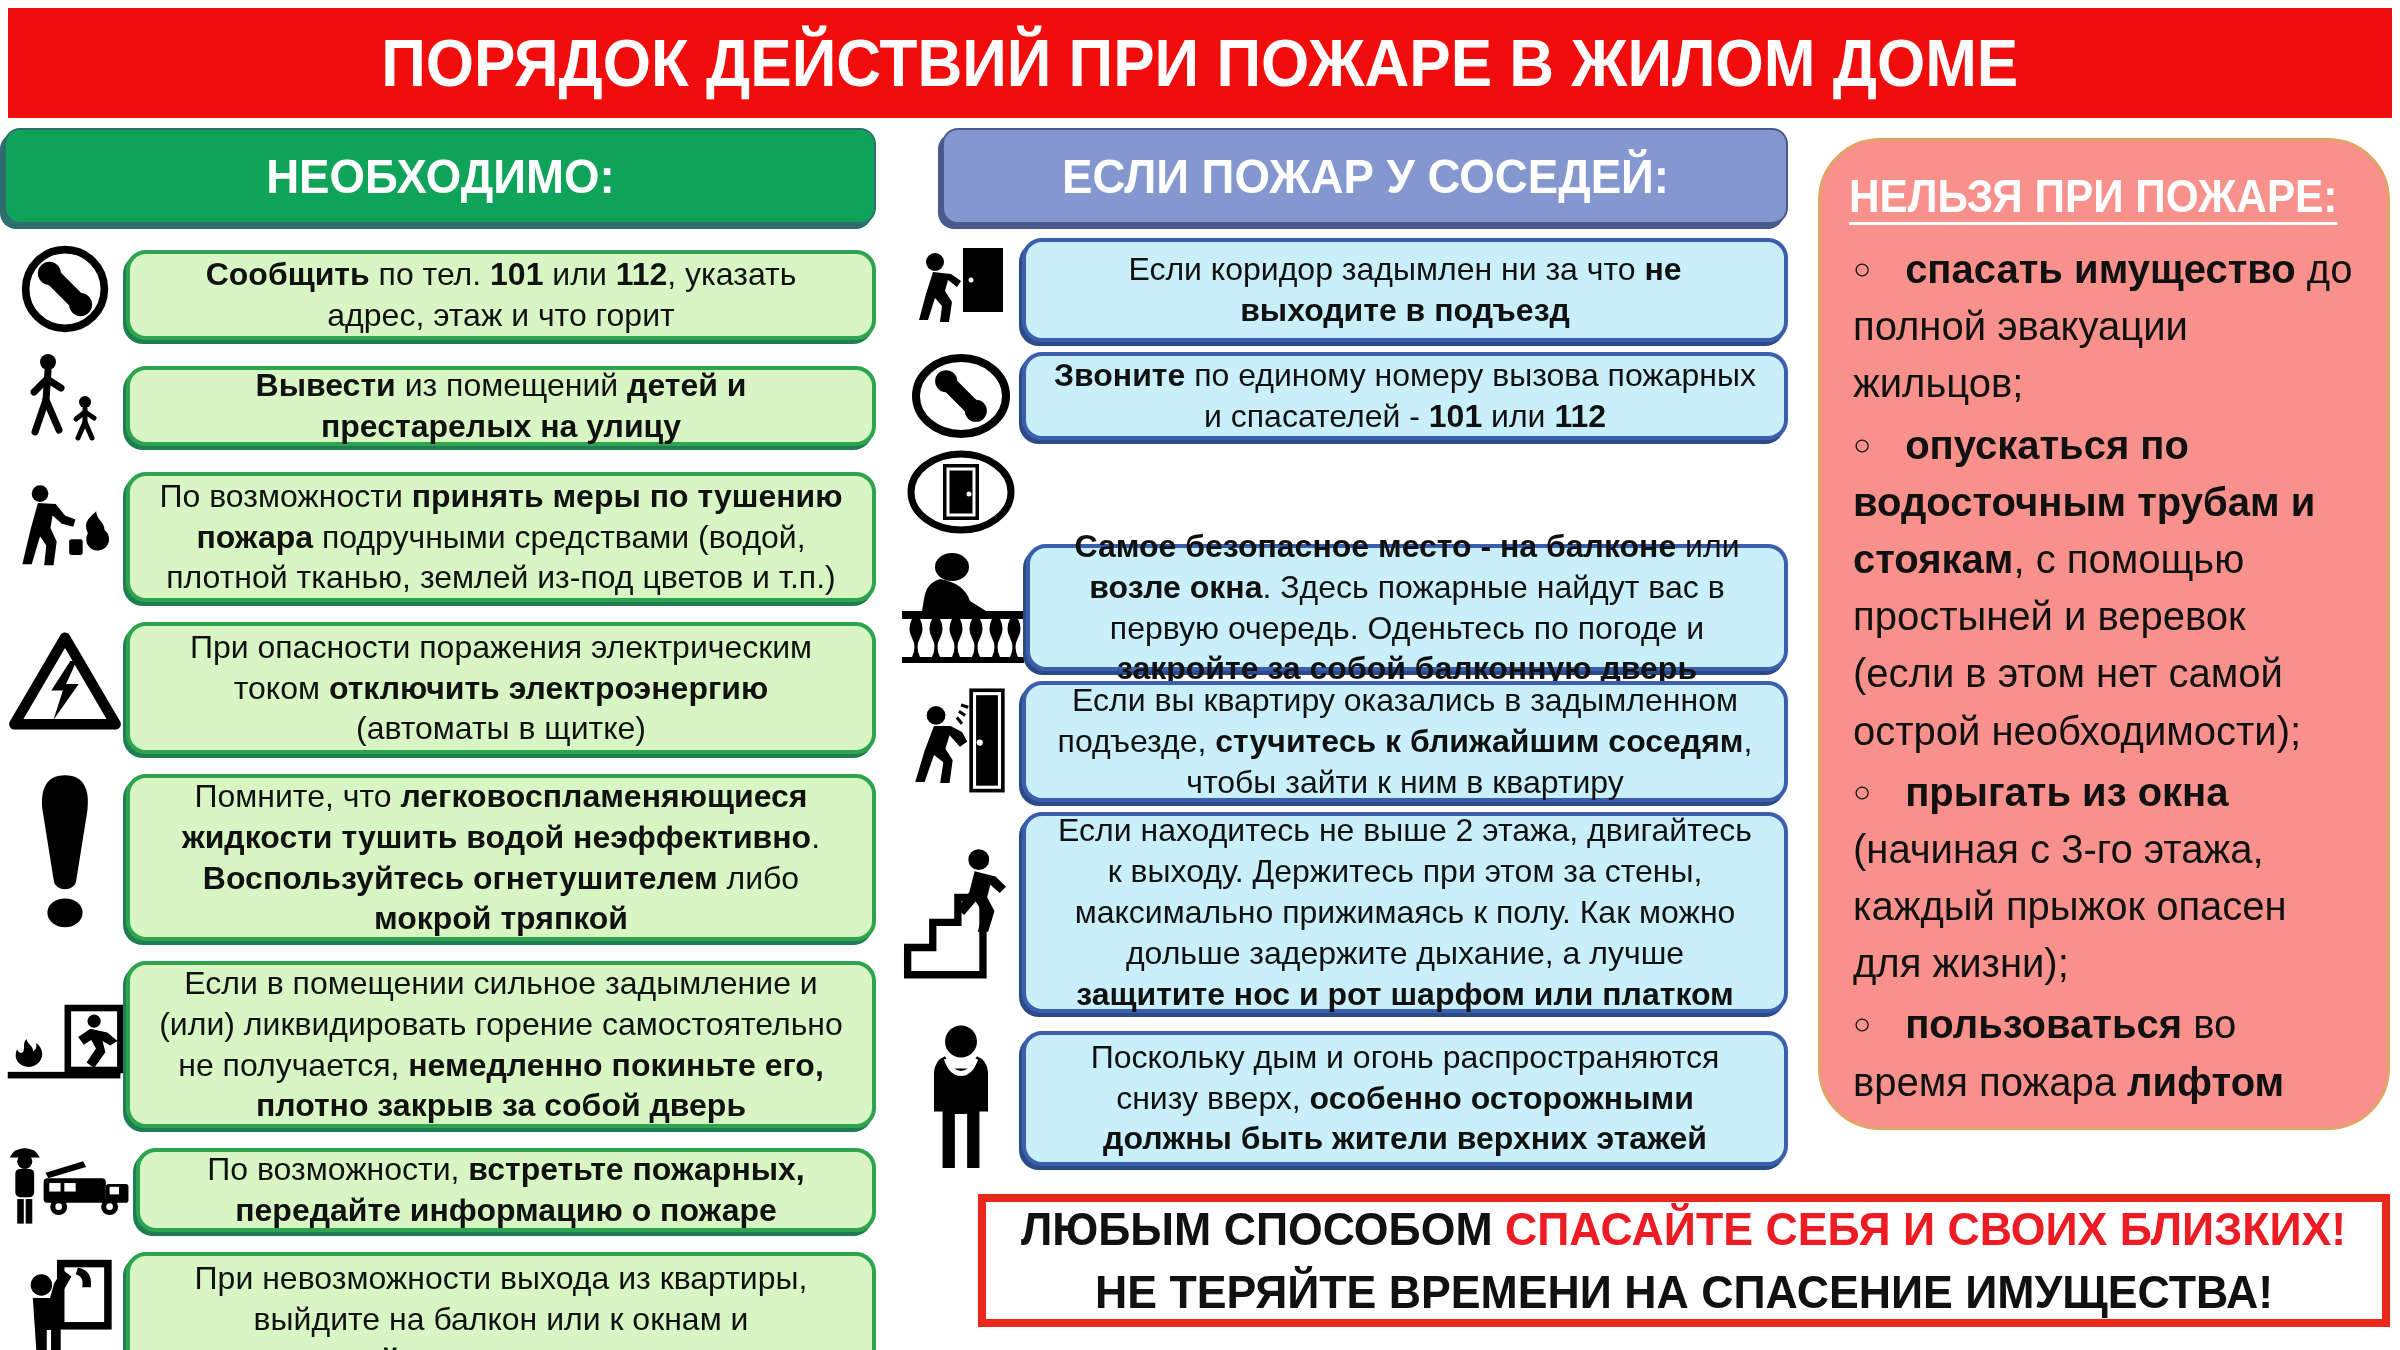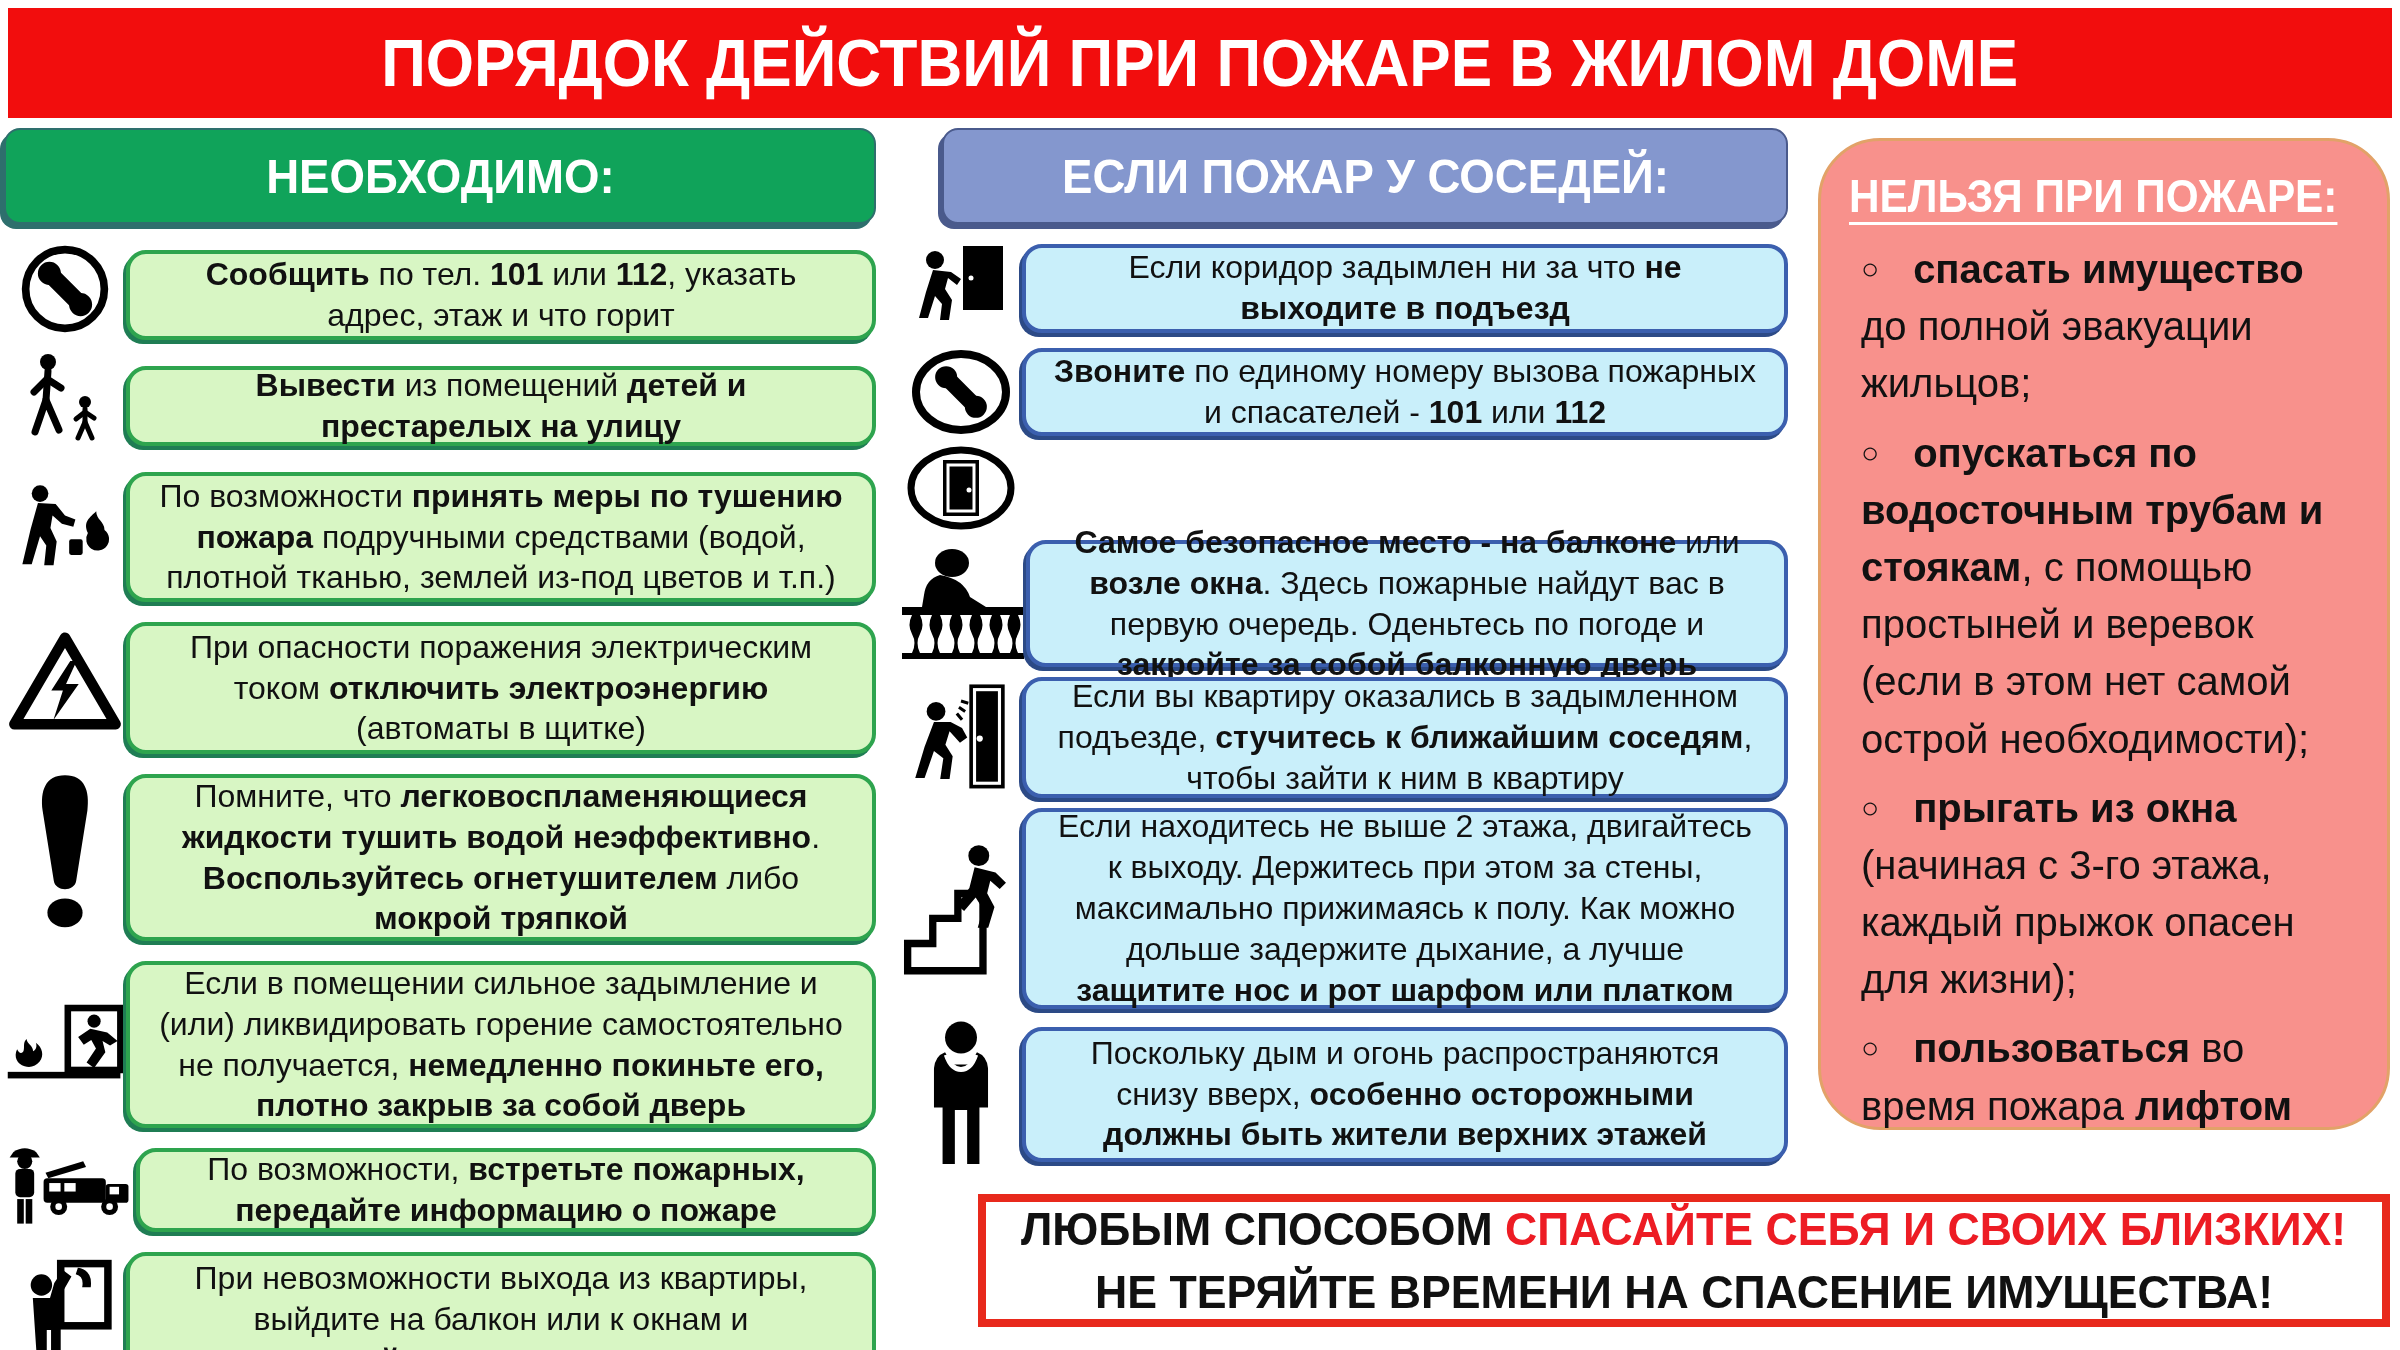--- a/index.html
+++ b/index.html
@@ -60,21 +60,21 @@
   .panel-forbidden{
     position:absolute;left:1818px;top:138px;width:572px;height:992px;box-sizing:border-box;
     background:var(--pink_fill);border:3px solid var(--pink_border);border-radius:62px;
     padding:28px 26px 20px 28px;
   }
   .panel-forbidden h2{
     margin:0 0 18px 0;color:#fff;font-size:46px;font-weight:700;white-space:nowrap;
     text-decoration:underline;text-underline-offset:10px;text-decoration-thickness:3px;
     transform:scaleX(.92);transform-origin:left;
   }
-  .panel-forbidden p{margin:12px;font-size:40px;line-height:1.43;}
+  .panel-forbidden p{margin:4px;font-size:40px;line-height:1.43;}
   .panel-forbidden .bul{font-size:30px;margin-right:34px;position:relative;top:-4px;}
   
   .footer-banner{
     position:absolute;left:978px;top:1194px;width:1412px;height:133px;box-sizing:border-box;
     background:#fff;border:8px solid var(--footer_border);
     display:flex;flex-direction:column;align-items:center;justify-content:center;
   }
   .footer-banner p{margin:0;font-size:47px;line-height:1.32;white-space:nowrap;transform:scaleX(.95);}
 </style>
 </head>
@@ -239,21 +239,21 @@
       <div class="ic">
         <svg width="104" height="100" viewBox="0 0 100 100">
             <g fill="#000">
               <rect x="52" y="8" width="40" height="64"></rect>
               <circle cx="60" cy="40" r="2.5" fill="#fff"></circle>
               <circle cx="24" cy="22" r="9"></circle>
               <path d="M22 32 l-7 22 -7 26 h9 l7-22 7 8 -2 16 h9 l3-20 -7-11 3-11 9 7 4-6 -10-7 z"></path>
             </g>
           </svg>
       </div>
-      <div class="box box-blue" style="height:89px">
+      <div class="box box-blue" style="height:104px">
           <p><span>Если коридор задымлен ни за что </span><span class="b">не выходите в подъезд</span></p>
         </div>
     </div>
 
     <div class="row">
       <div class="ic">
         <svg width="100" height="88" viewBox="0 0 100 88">
             <ellipse cx="50" cy="44" rx="45" ry="38" fill="none" stroke="#000" stroke-width="8"></ellipse>
             <g transform="rotate(45 50 44)" fill="#000">
               <rect x="24" y="36" width="52" height="16" rx="8"></rect>

